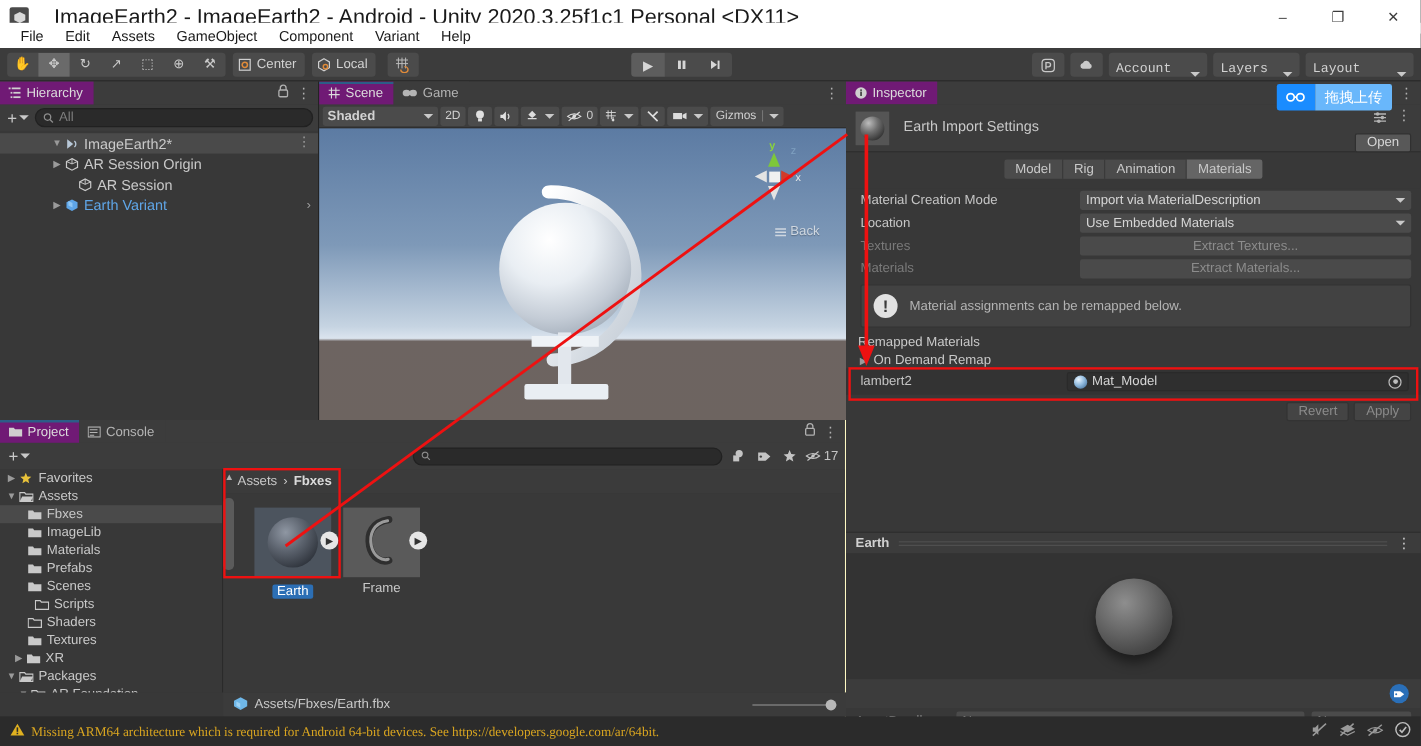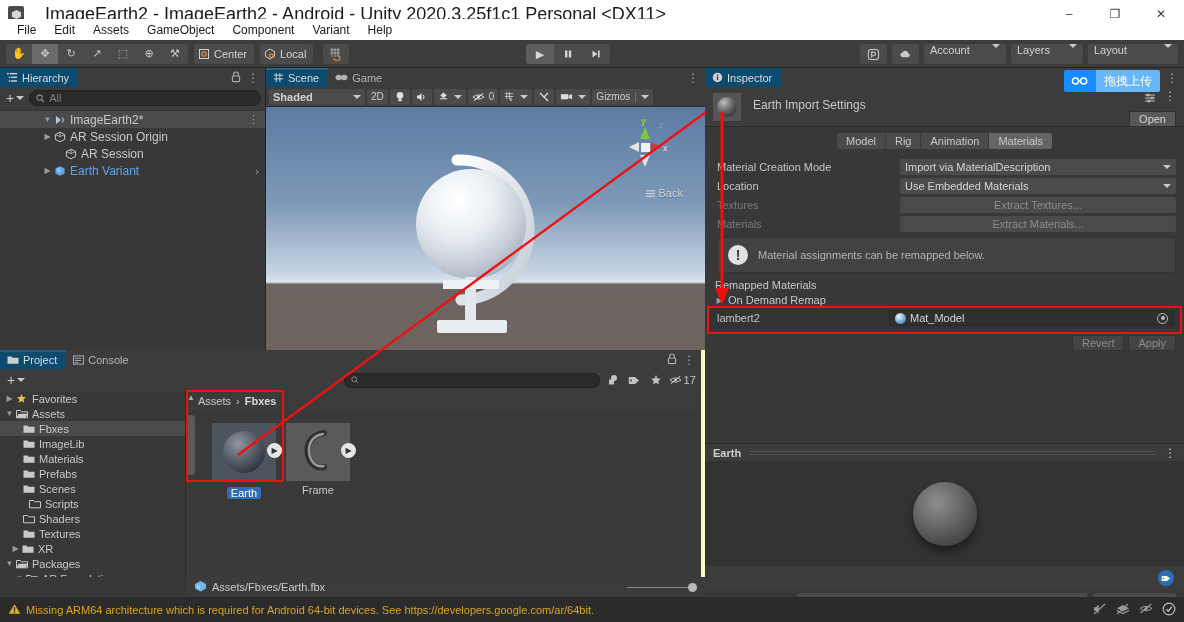--- a/index.html
+++ b/index.html
@@ -55,38 +55,38 @@
     border-radius:3px; height:20px; width:26px; margin-left:10px;}
   .play-group { position:absolute; left:526px; top:4px; display:flex;
      background:#4b4b4b; border-radius:3px; height:20px; overflow:hidden;}
   .play-btn { width:28px; height:20px; display:flex; align-items:center; justify-content:center;
      color:#d6d6d6; }
   .play-btn.sel { background:#5d5d5d; }
   .tb-right { position:absolute; right:6px; top:4px; display:flex; align-items:center; gap:5px; }
   .tb-sq { width:27px; height:20px; background:#4b4b4b; border-radius:3px;
      display:flex; align-items:center; justify-content:center; color:#c9c9c9;}
   .tb-drop { height:20px; background:#4b4b4b; border-radius:3px; display:flex;
-     align-items:flex-start; justify-content:space-between; padding:0 6px; color:#d2d2d2;
-     font-size:11px; gap:10px;}
+     align-items:flex-end; justify-content:space-between; padding:0 6px; color:#d2d2d2;
+     font-size:11px; gap:10px;font-family:Liberation Mono, monospace;}
   .caret { width:0; height:0; border-left:4px solid transparent; border-right:4px solid transparent;
      border-top:4px solid #c9c9c9; }
   .upload-badge { position:absolute; right:24px; top:30px; display:flex; align-items:center;
      height:22px; z-index:40; }
   .ub-icon { width:32px; height:22px; background:#1a8cff; display:flex; align-items:center;
      justify-content:center; color:#fff; font-size:13px; border-radius:2px 0 0 2px;}
   .ub-text { background:#69b7fb; color:#ffffff; font-size:12px; padding:2px 8px; height:22px;
      display:flex; align-items:center; border-radius:0 2px 2px 0;}
 
   
   .panel { position:absolute; background:#383838; }
   .panel-tabbar { height:19px; background:#3c3c3c; display:flex; align-items:stretch;
      position:relative; }
   .ptab { display:flex; align-items:center; gap:4px; padding:0 9px 0 7px; font-size:11px;
      color:#b4b4b4; background:#3c3c3c; }
-  .ptab.active { background:#0c4a6e; color:#dcdcdc; }
+  .ptab.active { background:#701a75; color:#dcdcdc; }
   .ptab.active.blue { box-shadow: inset 0 2px 0 #2c5d87; }
   .tabbar-right { margin-left:auto; display:flex; align-items:center; gap:6px; padding-right:6px;
      color:#b0b0b0; }
   .kebab { letter-spacing:0; font-size:12px; line-height:8px; }
 
   
   #hierarchy { left:0; top:68px; width:266px; height:282px; background:#383838;
      border-right:1px solid #232323; }
   .h-toolbar { height:22px; background:#3c3c3c; display:flex; align-items:center;
      padding:0 4px; gap:3px; }
@@ -117,21 +117,21 @@
      display:flex; align-items:center; justify-content:center; color:#cfcfcf; font-size:10px; gap:2px;}
   .scene-view { position:relative; width:439px; height:243px; overflow:hidden;
      background:linear-gradient(#5c7ba3 0%, #7e99b8 40%, #c6d4e2 68%, #dbe4ee 72%, #6d6461 73%, #6d6460 100%); }
   .globe-wrap { position:absolute; left:143px; top:25px; width:150px; height:230px; }
   .gizmo { position:absolute; right:30px; top:8px; width:60px; height:70px; }
   .back-label { position:absolute; right:22px; top:80px; color:#cfd7e0; font-size:11px;
      display:flex; align-items:center; gap:3px; text-shadow:0 1px 1px rgba(0,0,0,.3);}
 
   
   #project { left:0; top:350px; width:705px; height:247px; background:#383838;
-     border-right:4px solid #fef9c3; }
+     border-right:1px solid #fef9c3; }
   .pj-toolbar { height:22px; background:#3c3c3c; display:flex; align-items:center;
      padding:0 5px; gap:4px;}
   .pj-search { width:277px; height:15px; background:#2a2a2a; border:1px solid #212121;
      border-radius:8px; display:flex; align-items:center; padding:0 6px; gap:4px;
      color:#808080; font-size:10px; margin-left:313px;}
   .pj-ic { width:19px; height:16px; display:flex; align-items:center; justify-content:center;
      color:#c4c4c4; font-size:11px;}
   .pj-body { display:flex; height:186px; }
   .pj-tree { width:186px; height:186px; background:#383838; border-right:1px solid #2a2a2a;
      position:relative; overflow:hidden;}
@@ -221,21 +221,21 @@
      background:#3c3c3c; display:flex; align-items:center; justify-content:flex-end; padding-right:10px;}
   .tagdot { width:16px; height:16px; border-radius:50%; background:#2a6fb8; color:#fff;
      display:flex; align-items:center; justify-content:center; font-size:9px;}
   .ab-row { position:absolute; left:0; top:522px; width:479px; height:22px;
      display:flex; align-items:center; padding:0 8px; gap:6px; font-size:11px; }
   .ab-drop { height:16px; background:#4b4b4b; border-radius:2px; display:flex;
      align-items:center; justify-content:space-between; padding:0 5px; color:#d6d6d6;}
 
   
   .statusbar { position:absolute; left:0; top:597px; width:1184px; height:25px;
-     background:#2b2b2b; display:flex; padding:12px 8px; }
+     background:#2b2b2b; display:flex; padding:12px 8px;font-family:Liberation Serif, serif; }
   .sb-text { font-size:11px; color:#d9a520; display:flex; align-items:center; gap:5px; }
   .sb-right { margin-left:auto; display:flex; align-items:center; gap:9px; color:#9a9a9a;}
   .redbox { position:absolute; border:2px solid #ee1111; z-index:60; pointer-events:none; }
   svg.annot { position:absolute; left:0; top:0; width:1184px; height:622px; z-index:55;
      pointer-events:none; }
 </style>
 </head>
 <body>
 
 <div id="app">

